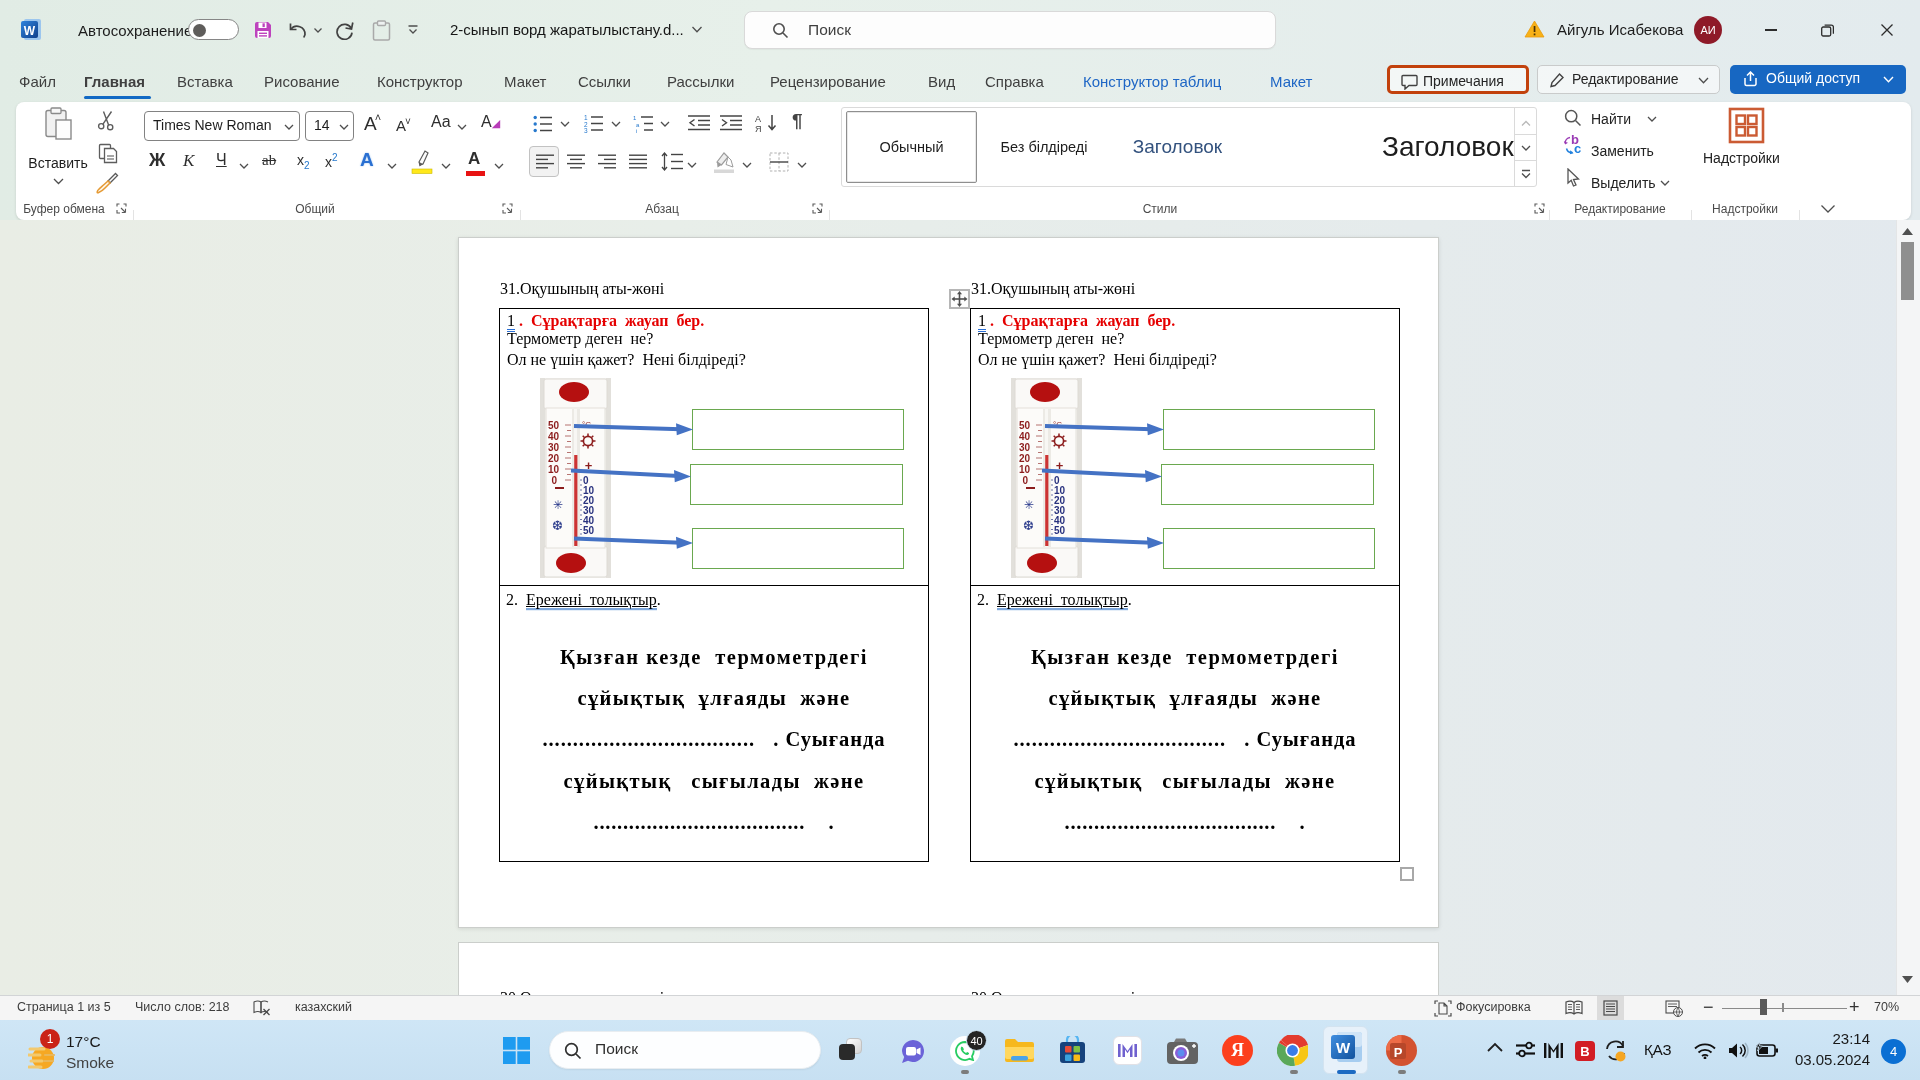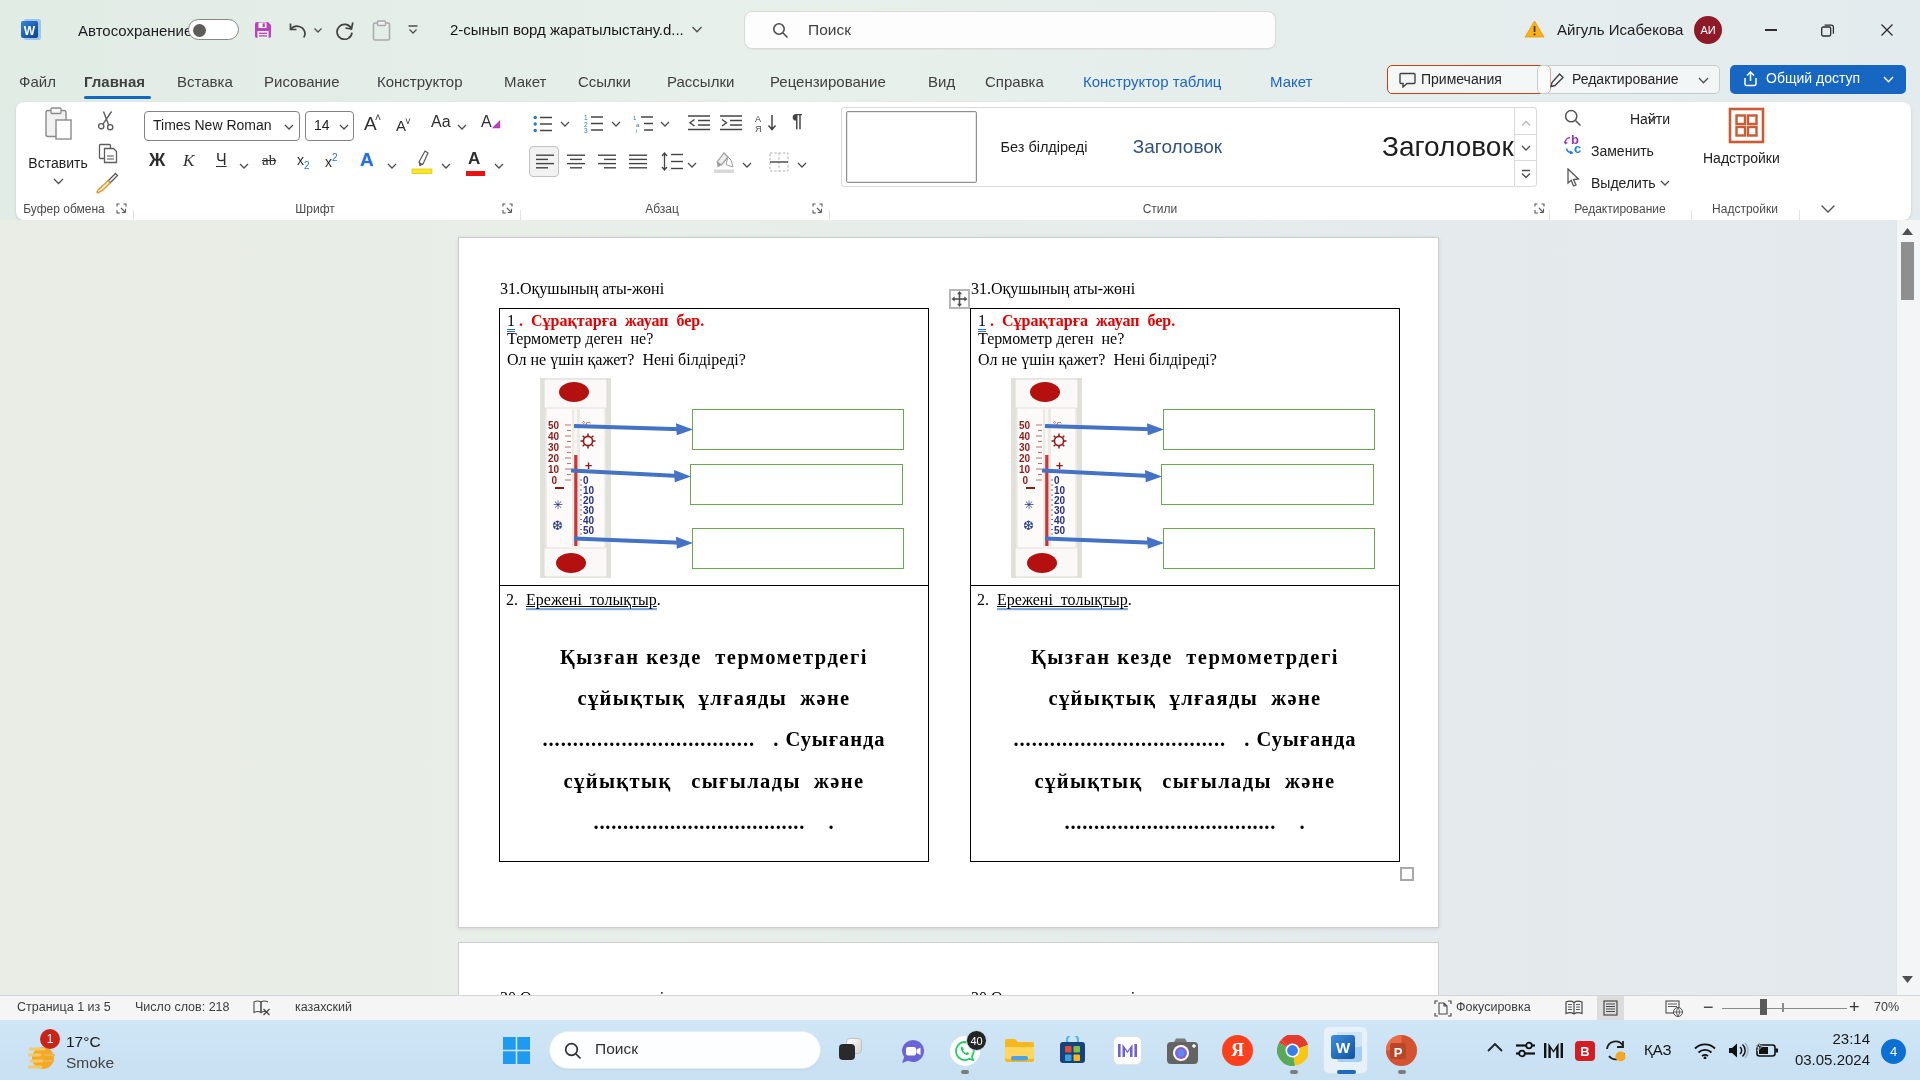--- a/index.html
+++ b/index.html
@@ -102,21 +102,21 @@
   <div class="abs" style="left:377px;top:13px;">Конструктор</div>
   <div class="abs" style="left:504px;top:13px;">Макет</div>
   <div class="abs" style="left:578px;top:13px;">Ссылки</div>
   <div class="abs" style="left:667px;top:13px;">Рассылки</div>
   <div class="abs" style="left:770px;top:13px;">Рецензирование</div>
   <div class="abs" style="left:928px;top:13px;">Вид</div>
   <div class="abs" style="left:985px;top:13px;">Справка</div>
   <div class="abs" style="left:1083px;top:13px;color:#1e66c5;">Конструктор таблиц</div>
   <div class="abs" style="left:1270px;top:13px;color:#1e66c5;">Макет</div>
 
-  <div class="abs" style="left:1387px;top:5px;width:164px;height:29px;border:1px solid #c2410c;border-radius:5px;background:rgba(255,255,255,0.55);">
+  <div class="abs" style="left:1387px;top:5px;width:142px;height:29px;border:3px solid #c2410c;border-radius:5px;background:rgba(255,255,255,0.55);">
     <svg class="abs" style="left:11px;top:6px" width="17" height="16" viewBox="0 0 17 16">
       <path d="M2 1.5 h13 a1 1 0 0 1 1 1 v8 a1 1 0 0 1 -1 1 h-7 l-4 3.5 v-3.5 h-2 a1 1 0 0 1 -1-1 v-8 a1 1 0 0 1 1-1 z" fill="none" stroke="#424242" stroke-width="1.4"></path>
     </svg>
     <div class="abs" style="left:33px;top:5px;font-size:14px;color:#252525;">Примечания</div>
   </div>
   <div class="abs" style="left:1537px;top:5px;width:183px;height:29px;border:1px solid #c9cbcb;border-radius:5px;background:rgba(255,255,255,0.55);">
     <svg class="abs" style="left:11px;top:6px" width="16" height="16" viewBox="0 0 16 16">
       <path d="M10.5 2 L14 5.5 L6 13.5 L2 14.5 L3 10.5 Z" fill="none" stroke="#424242" stroke-width="1.4"></path>
     </svg>
     <div class="abs" style="left:34px;top:5px;font-size:14px;color:#252525;">Редактирование</div>
@@ -212,21 +212,21 @@
     <rect x="2" y="21" width="20" height="4.5" fill="#ffe81a" stroke="#c9b900" stroke-width="0.6"></rect>
   </svg>
   <svg class="abs" style="left:441px;top:61px" width="10" height="7" viewBox="0 0 10 7">
       <path class="chev" d="M1 1 L5 5 L9 1"></path>
     </svg>
   <div class="abs" style="left:468px;top:47px;font-size:17px;font-weight:bold;color:#2e2e2e;">А</div>
   <div class="abs" style="left:466px;top:69px;width:19px;height:4.5px;background:#e81313;"></div>
   <svg class="abs" style="left:494px;top:61px" width="10" height="7" viewBox="0 0 10 7">
       <path class="chev" d="M1 1 L5 5 L9 1"></path>
     </svg>
-  <div class="lab abs" style="left:260px;top:100px;width:110px;">Шрифт</div>
+  <div class="lab abs" style="left:260px;top:100px;width:110px;">Общий</div>
   <svg class="abs" style="left:502px;top:101px" width="11" height="11" viewBox="0 0 11 11">
     <path d="M1 3.5 V1 H3.5 M7.5 1 H10 V3.5 M1 7 V10 H4" fill="none" stroke="#5a5a5a" stroke-width="1.1"></path>
     <path d="M5 5 L9.5 9.5 M9.5 9.5 V5.8 M9.5 9.5 H5.8" fill="none" stroke="#5a5a5a" stroke-width="1.1"></path>
   </svg>
   <div class="sep" style="left:520px;"></div>
 </div>
 <div class="abs" style="left:0;top:102px;width:1920px;height:118px;">
 
   <svg class="abs" style="left:533px;top:13px" width="20" height="18" viewBox="0 0 20 18">
     <circle cx="2.2" cy="2.5" r="1.7" fill="#2779cd"></circle>
@@ -335,20 +335,21 @@
     </svg>
   <div class="lab abs" style="left:607px;top:100px;width:110px;">Абзац</div>
   <svg class="abs" style="left:812px;top:101px" width="11" height="11" viewBox="0 0 11 11">
     <path d="M1 3.5 V1 H3.5 M7.5 1 H10 V3.5 M1 7 V10 H4" fill="none" stroke="#5a5a5a" stroke-width="1.1"></path>
     <path d="M5 5 L9.5 9.5 M9.5 9.5 V5.8 M9.5 9.5 H5.8" fill="none" stroke="#5a5a5a" stroke-width="1.1"></path>
   </svg>
   <div class="sep" style="left:829px;"></div>
 
   <div class="abs" style="left:841px;top:5px;width:696px;height:80px;border:1px solid #dadada;border-radius:3px;background:#fff;overflow:hidden;">
     <div class="abs" style="left:4px;top:3px;width:131px;height:72px;border:1px solid #8f8f8f;border-radius:2px;background:#fff;box-shadow:inset 0 0 0 1px #e8e8e8;"></div>
+    <div class="abs" style="left:4px;top:3px;width:131px;height:72px;font-size:14.5px;color:#1d1d1d;display:flex;align-items:center;justify-content:center;">Обычный</div>
     <div class="abs" style="left:138px;top:3px;width:128px;height:72px;font-size:14.5px;color:#1d1d1d;display:flex;align-items:center;justify-content:center;">Без білдіреді</div>
     <div class="abs" style="left:268px;top:3px;width:135px;height:72px;font-size:19px;color:#33527e;display:flex;align-items:center;justify-content:center;font-family:'Liberation Sans';">Заголовок</div>
     <div class="abs" style="left:540px;top:3px;width:132px;height:72px;font-size:28px;color:#1d1d1d;display:flex;align-items:center;justify-content:flex-start;overflow:hidden;">Заголовок</div>
     <div class="abs" style="left:672px;top:0;width:1px;height:80px;background:#dadada;"></div>
     <svg class="abs" style="left:679px;top:12px" width="10" height="7" viewBox="0 0 10 7">
         <path d="M1 5.5 L5 1.5 L9 5.5" fill="none" stroke="#b9b9b9" stroke-width="1.3"></path>
       </svg>
     <div class="abs" style="left:672px;top:26px;width:24px;height:1px;background:#dadada;"></div>
     <svg class="abs" style="left:679px;top:37px" width="10" height="7" viewBox="0 0 10 7">
         <path class="chev" d="M1 1 L5 5 L9 1"></path>
@@ -363,21 +364,21 @@
   <svg class="abs" style="left:1534px;top:101px" width="11" height="11" viewBox="0 0 11 11">
     <path d="M1 3.5 V1 H3.5 M7.5 1 H10 V3.5 M1 7 V10 H4" fill="none" stroke="#5a5a5a" stroke-width="1.1"></path>
     <path d="M5 5 L9.5 9.5 M9.5 9.5 V5.8 M9.5 9.5 H5.8" fill="none" stroke="#5a5a5a" stroke-width="1.1"></path>
   </svg>
   <div class="sep" style="left:1549px;"></div>
 
   <svg class="abs" style="left:1564px;top:7px" width="18" height="18" viewBox="0 0 18 18">
     <circle cx="7.2" cy="7.2" r="5.6" fill="none" stroke="#555" stroke-width="1.5"></circle>
     <line x1="11.5" y1="11.5" x2="16.5" y2="16.5" stroke="#555" stroke-width="1.5"></line>
   </svg>
-  <div class="abs" style="left:1591px;top:9px;font-size:14px;color:#222;margin-left:39px;">Найти</div>
+  <div class="abs" style="left:1591px;top:9px;font-size:14px;color:#222;">Найти</div>
   <svg class="abs" style="left:1647px;top:14px" width="10" height="7" viewBox="0 0 10 7">
       <path class="chev" d="M1 1 L5 5 L9 1"></path>
     </svg>
   <div class="abs" style="left:1563px;top:33px;width:20px;height:20px;">
     <span class="abs" style="left:8px;top:-3px;font-size:13px;font-weight:bold;color:#9a3bb5;">b</span>
     <span class="abs" style="left:11px;top:6px;font-size:13px;font-weight:bold;color:#2080dd;">c</span>
     <svg class="abs" style="left:0px;top:0px" width="16" height="20" viewBox="0 0 16 20">
       <path d="M7 2.5 A5.5 5.5 0 0 0 2.2 8.2" fill="none" stroke="#9a3bb5" stroke-width="1.5"></path>
       <path d="M0.8 6.3 L2.2 9.6 L5 7.8" fill="#9a3bb5" stroke="none"></path>
       <path d="M3.5 13.5 A5.5 5.5 0 0 0 9.5 17.5" fill="none" stroke="#2080dd" stroke-width="1.5"></path>

